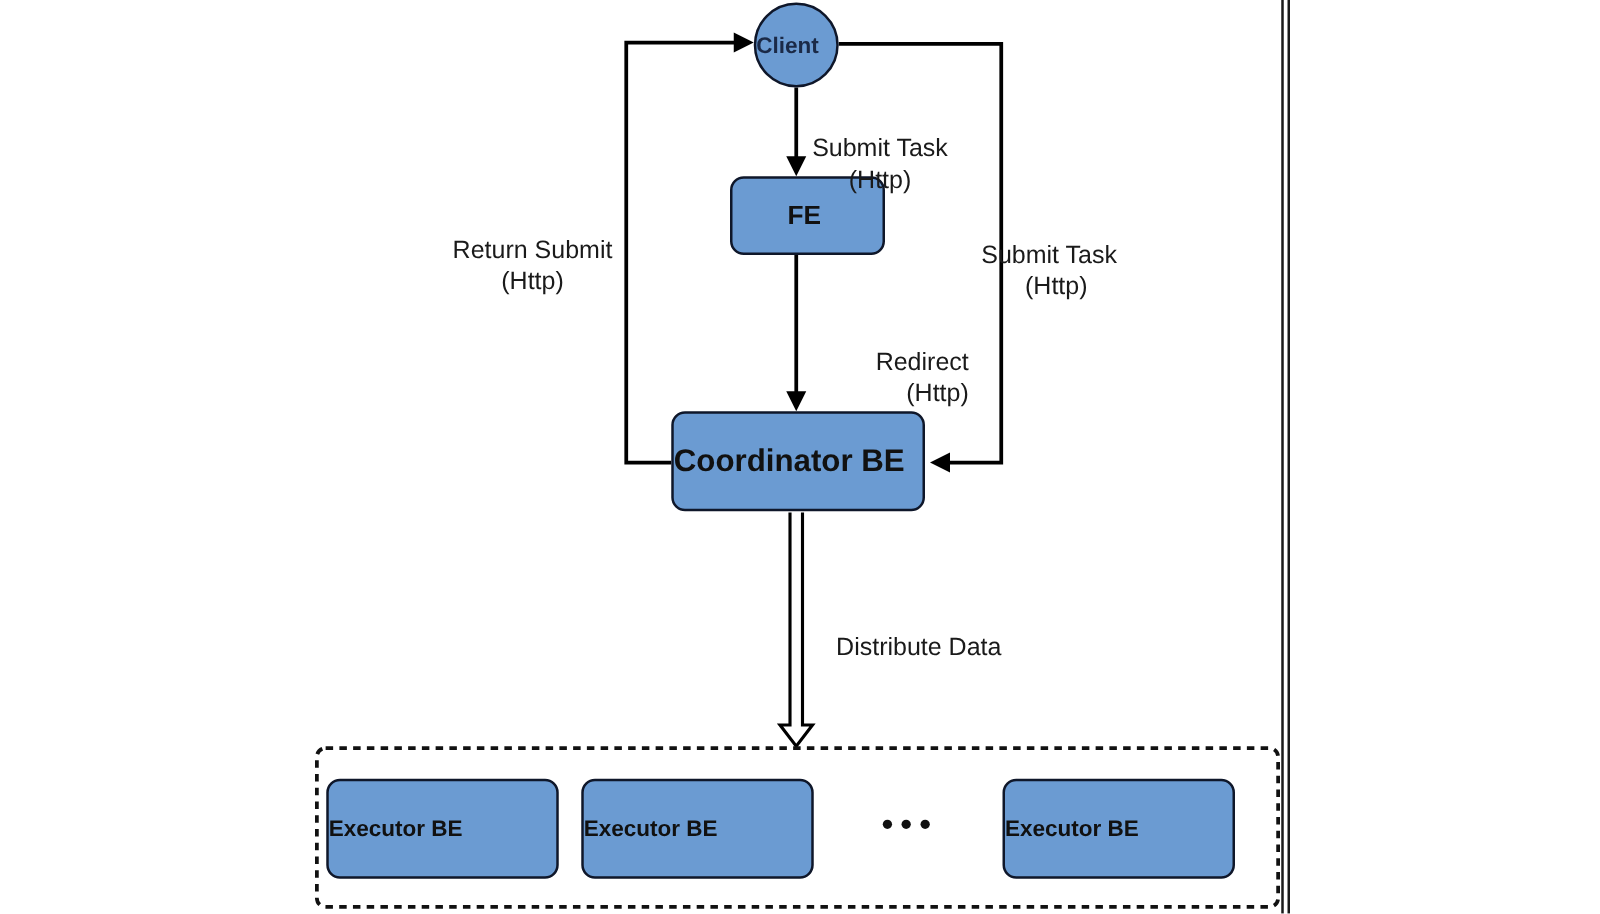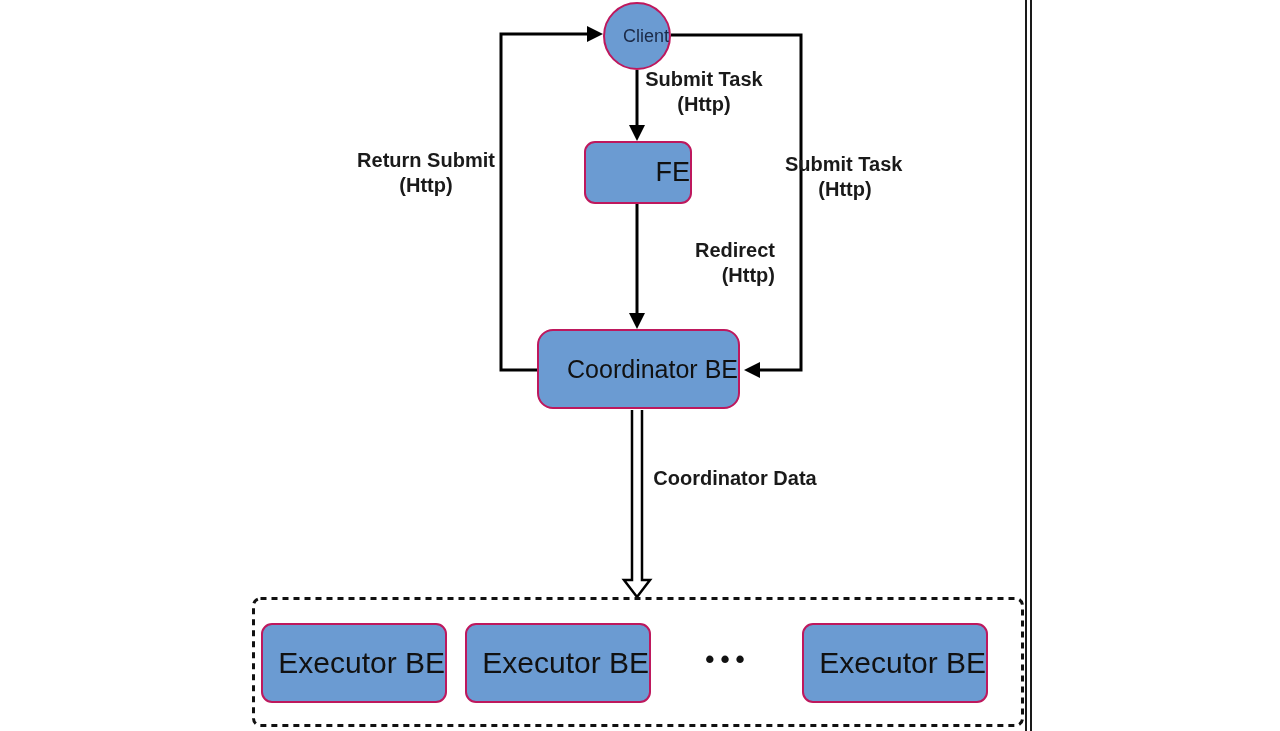--- a/index.html
+++ b/index.html
@@ -12,58 +12,59 @@
     overflow: hidden;
   }
   #connectors {
     position: absolute;
     left: 0; top: 0;
     width: 1280px; height: 731px;
   }
   .node {
     position: absolute;
     background: #6B9BD2;
-    border: 2px solid #be185d;
+    border: 2px solid #0f172a;
     display: flex;
     align-items: center;
-    justify-content: flex-end;
-    font-weight: normal;
+    justify-content: flex-start;
+    font-weight: bold;
     color: #111111;
     box-sizing: border-box;
   }
   .node.circle { border-radius: 50%; }
   .node.rounded { border-radius: 11px; }
   #client-node {
     left: 603px; top: 2px; width: 68px; height: 68px;
     font-size: 18px; color: #1B2A47;
   }
   #fe-node {
-    left: 584px; top: 141px; width: 108px; height: 63px;
-    font-size: 27px;
+    left: 584px; top: 141px; width: 124px; height: 63px;
+    font-size: 21px;
+    padding-left: 44px;
   }
   #coordinator-node {
     left: 537px; top: 329px; width: 203px; height: 80px;
     font-size: 25px;
-    border-radius: 16px;
   }
   .executor-node {
     top: 623px; width: 186px; height: 80px;
-    font-size: 30px;
+    font-size: 18px;
   }
   #executor-1 { left: 261px; }
   #executor-2 { left: 465px; }
   #executor-3 { left: 802px; }
   .edge-label {
     position: absolute;
     width: 180px;
     text-align: center;
-    font-weight: bold;
+    font-weight: normal;
     font-size: 20px;
     line-height: 25px;
     color: #1A1A1A;
+    margin-top: 40px;
   }
   #label-submit-top    { left: 614px; top: 67px;  }
   #label-return-result { left: 336px; top: 148px; }
   #label-submit-right  { left: 773px; top: 152px; text-align: left; padding-left: 12px; width: 168px; }
   #label-submit-right .l2 { text-align: center; width: 120px; }
   #label-redirect      { left: 595px; top: 238px; text-align: right; }
   #label-distribute    { left: 645px; top: 466px; }
   #ellipsis {
     position: absolute;
     left: 700px; top: 644px; width: 56px;
@@ -152,19 +153,19 @@
     <div>Submit Task</div>
     <div class="l2">(Http)</div>
   </div>
 
   <div class="edge-label" id="label-redirect">
     <div>Redirect</div>
     <div>(Http)</div>
   </div>
 
   <div class="edge-label" id="label-distribute">
-    <div>Coordinator Data</div>
+    <div>Distribute Data</div>
   </div>
 
   <div class="page-edge-line" id="page-edge-line-1"></div>
   <div class="page-edge-line" id="page-edge-line-2"></div>
 
 </div>
 
 </body></html>

